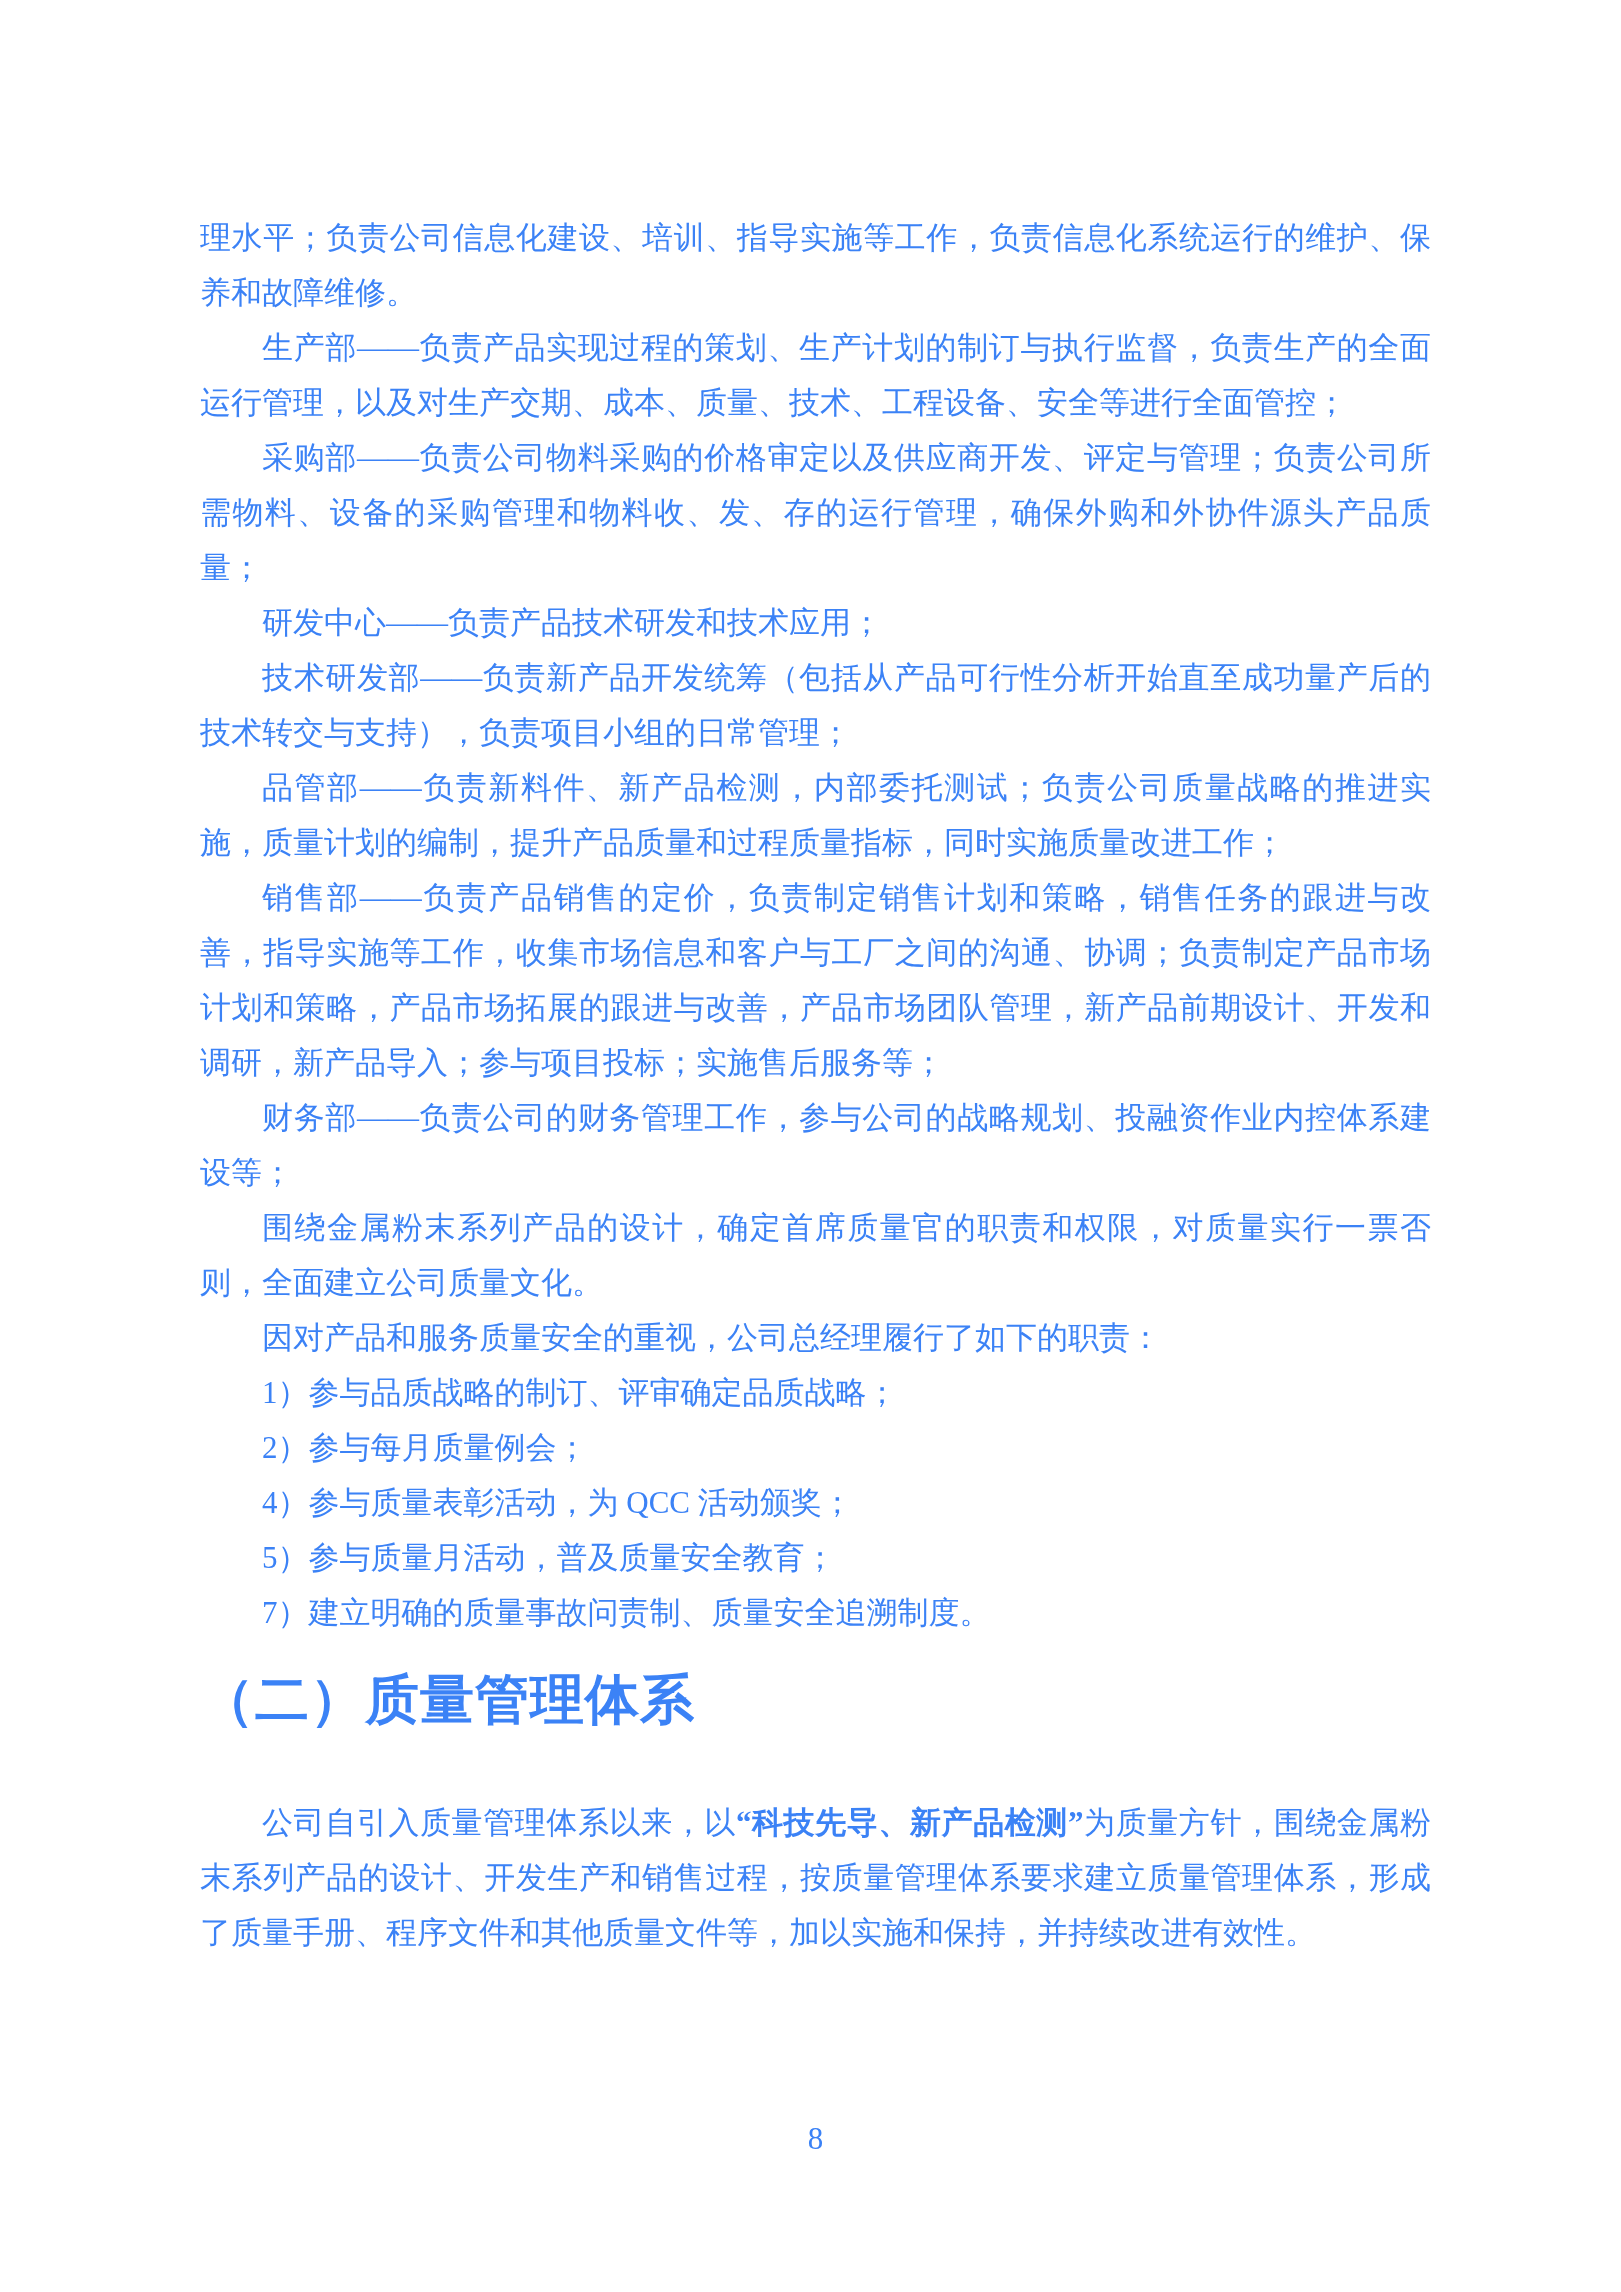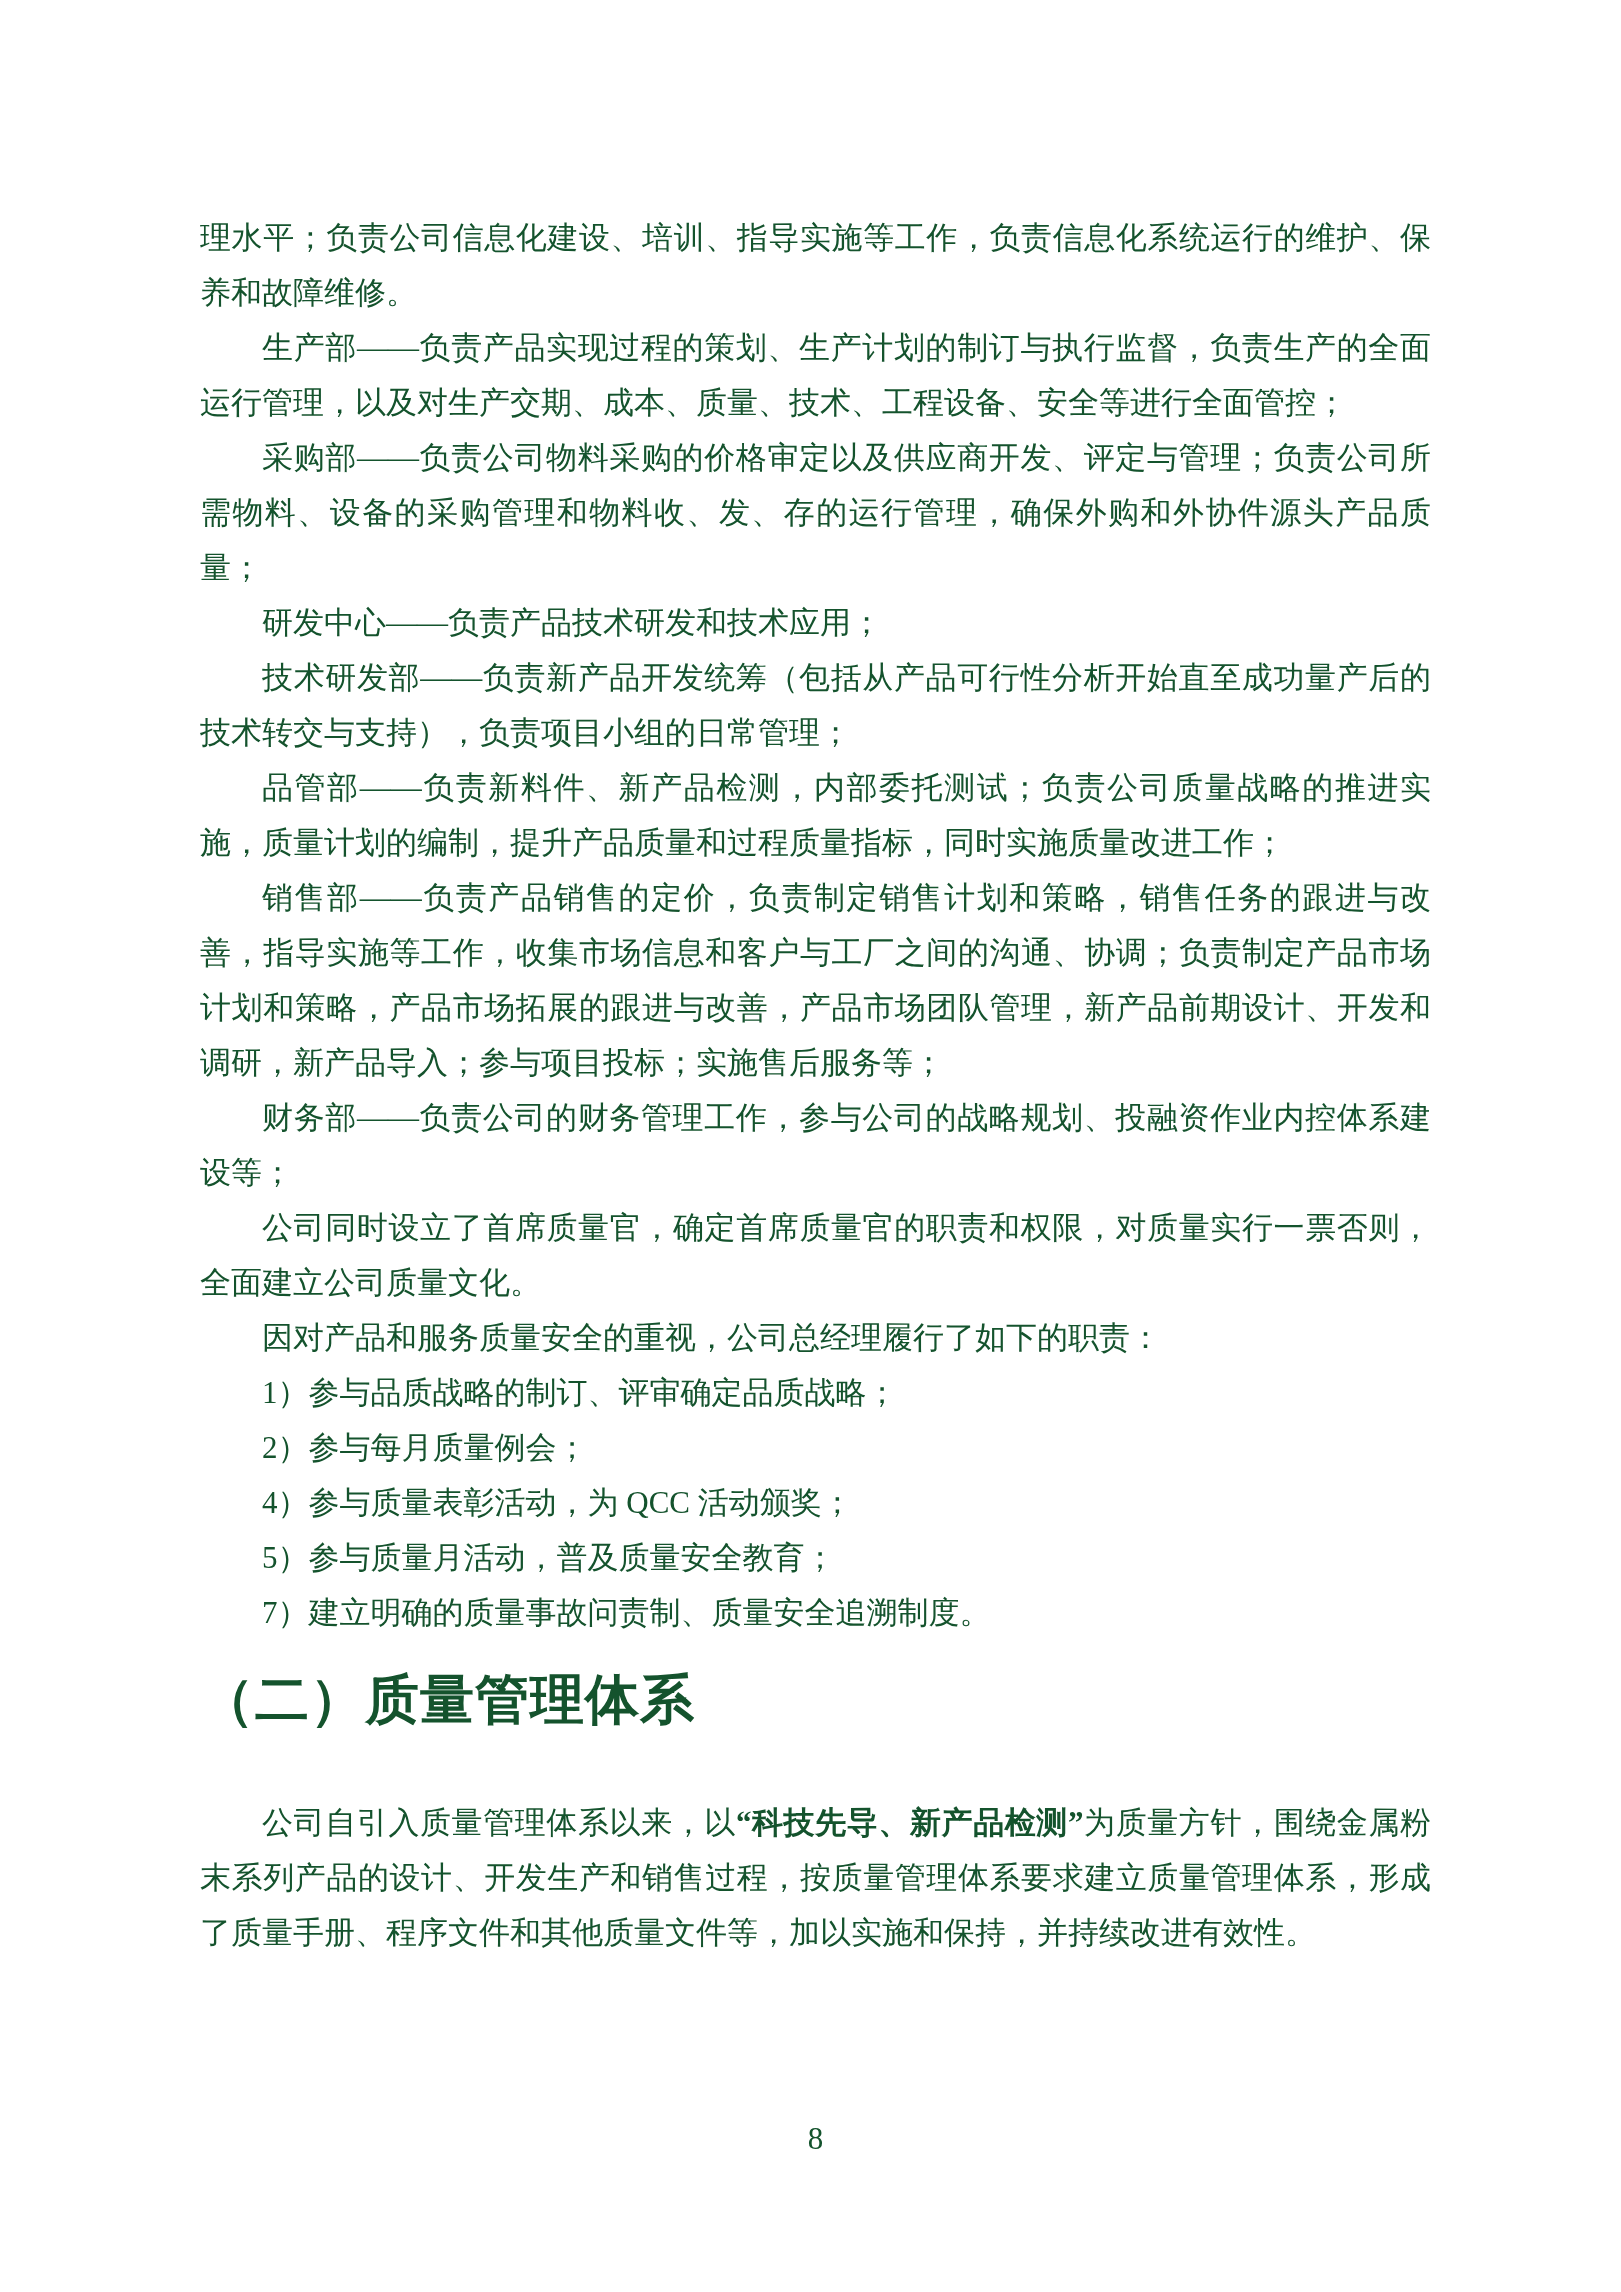--- a/index.html
+++ b/index.html
@@ -6,21 +6,21 @@
     margin: 0;
     padding: 0;
     background: #888;
   }
   .page {
     position: relative;
     width: 1621px;
     height: 2293px;
     margin: 0 auto;
     background: #ffffff;
-    color: #14532d;
+    color: #3b82f6;
     font-family: "Liberation Serif", "DejaVu Serif", serif;
     overflow: hidden;
   }
   .content {
     position: absolute;
     left: 200px;
     top: 210px;
     width: 1231px;
     font-size: 31px;
     line-height: 55px;
@@ -70,21 +70,21 @@
   <div class="content">
 
     <p class="no-indent">理水平；负责公司信息化建设、培训、指导实施等工作，负责信息化系统运行的维护、保养和故障维修。</p>
     <p>生产部——负责产品实现过程的策划、生产计划的制订与执行监督，负责生产的全面运行管理，以及对生产交期、成本、质量、技术、工程设备、安全等进行全面管控；</p>
     <p>采购部——负责公司物料采购的价格审定以及供应商开发、评定与管理；负责公司所需物料、设备的采购管理和物料收、发、存的运行管理，确保外购和外协件源头产品质量；</p>
     <p>研发中心——负责产品技术研发和技术应用；</p>
     <p>技术研发部——负责新产品开发统筹（包括从产品可行性分析开始直至成功量产后的技术转交与支持），负责项目小组的日常管理；</p>
     <p>品管部——负责新料件、新产品检测，内部委托测试；负责公司质量战略的推进实施，质量计划的编制，提升产品质量和过程质量指标，同时实施质量改进工作；</p>
     <p>销售部——负责产品销售的定价，负责制定销售计划和策略，销售任务的跟进与改善，指导实施等工作，收集市场信息和客户与工厂之间的沟通、协调；负责制定产品市场计划和策略，产品市场拓展的跟进与改善，产品市场团队管理，新产品前期设计、开发和调研，新产品导入；参与项目投标；实施售后服务等；</p>
     <p>财务部——负责公司的财务管理工作，参与公司的战略规划、投融资作业内控体系建设等；</p>
-    <p>公司同时设立了首席质量官，确定首席质量官的职责和权限，对质量实行一票否则，全面建立公司质量文化。</p>
+    <p>围绕金属粉末系列产品的设计，确定首席质量官的职责和权限，对质量实行一票否则，全面建立公司质量文化。</p>
     <p>因对产品和服务质量安全的重视，公司总经理履行了如下的职责：</p>
 
     <div class="duty-list">
       <p>1）参与品质战略的制订、评审确定品质战略；</p>
       <p>2）参与每月质量例会；</p>
       <p>4）参与质量表彰活动，为 QCC 活动颁奖；</p>
       <p>5）参与质量月活动，普及质量安全教育；</p>
       <p>7）建立明确的质量事故问责制、质量安全追溯制度。</p>
     </div>
 

